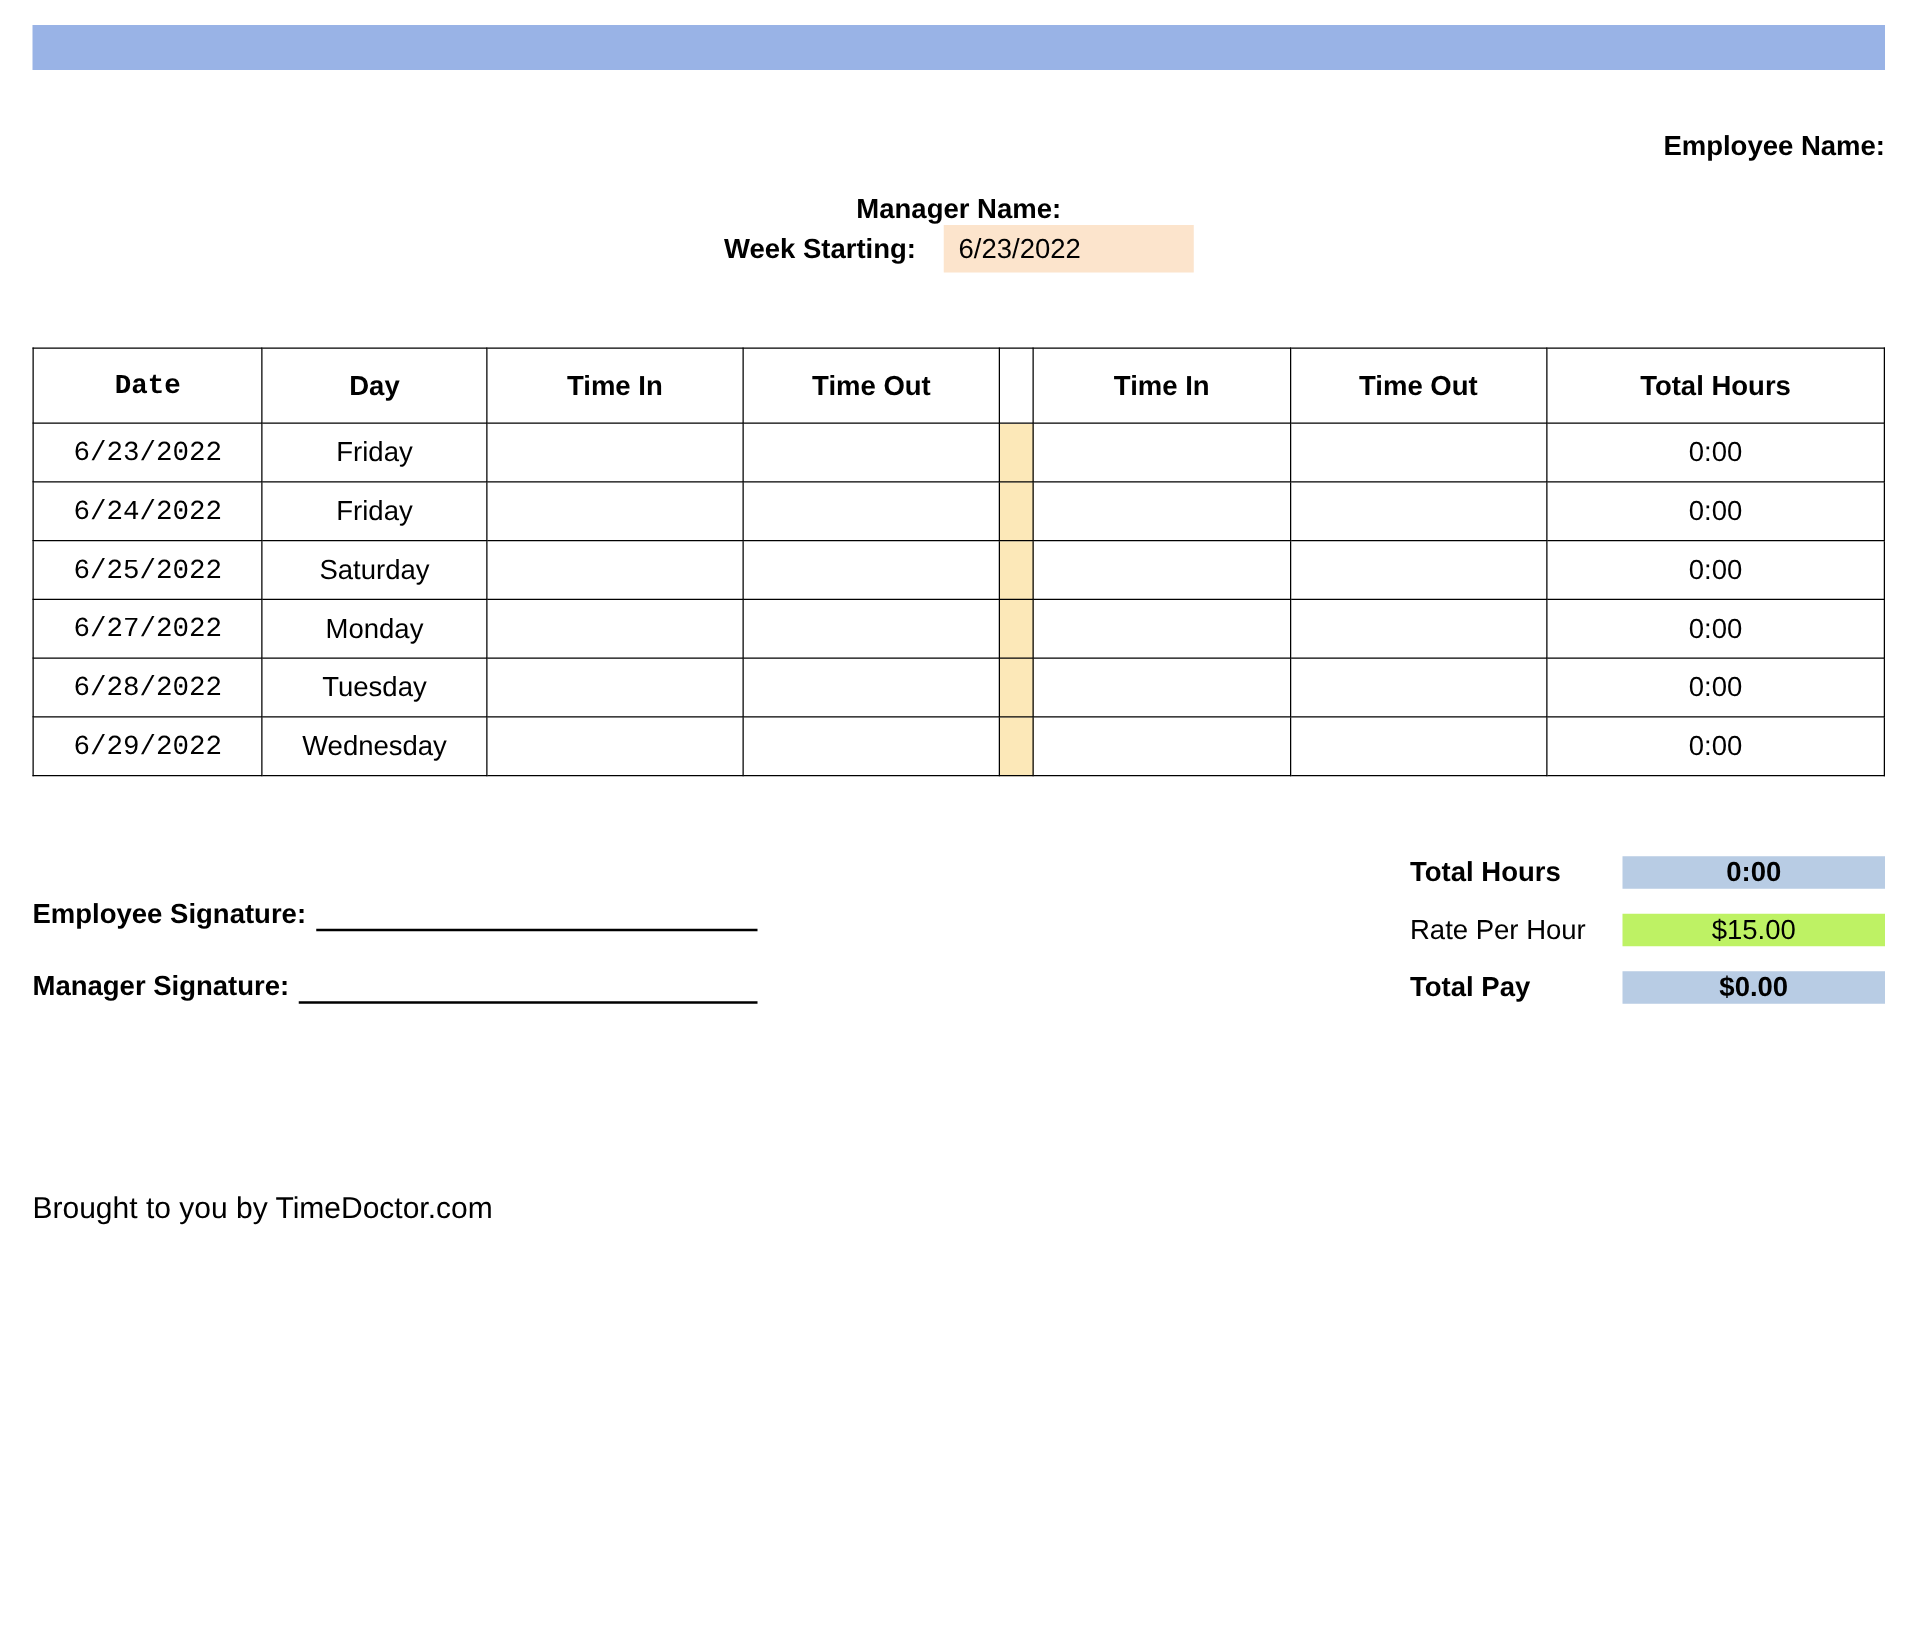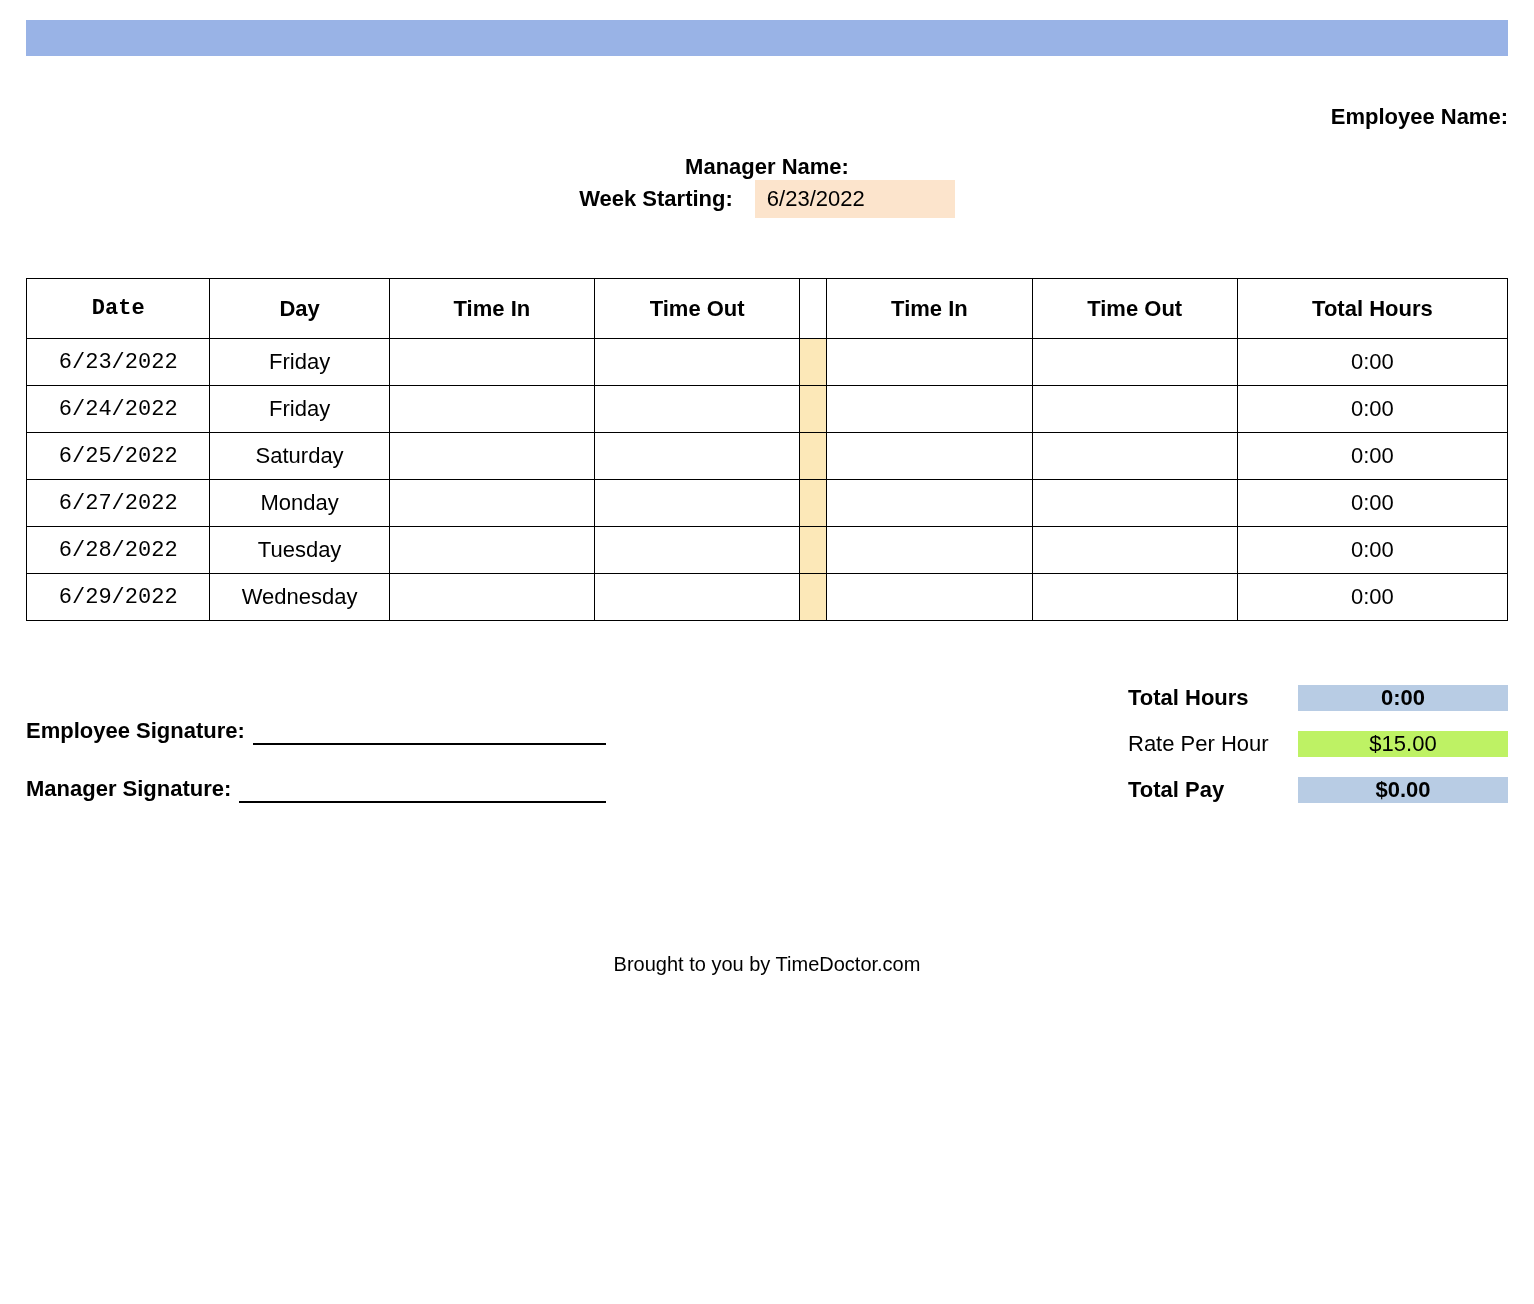--- a/index.html
+++ b/index.html
@@ -115,22 +115,22 @@
       text-align: left;
     }
     .totals-value {
       flex: 1;
       text-align: center;
     }
     .bold { font-weight: bold; }
     .bg-blue { background: #b8cce4; }
     .bg-peach { background: #bef264; }
     .brought-by {
-      text-align: center;
-      font-size: 20px;
+      text-align: left;
+      font-size: 24px;
       margin-top: 20px;
     }
   </style>
 </head>
 <body>
 
 <div class="blue-bar"></div>
 
 <div class="header-section">
   <div class="header-row">

